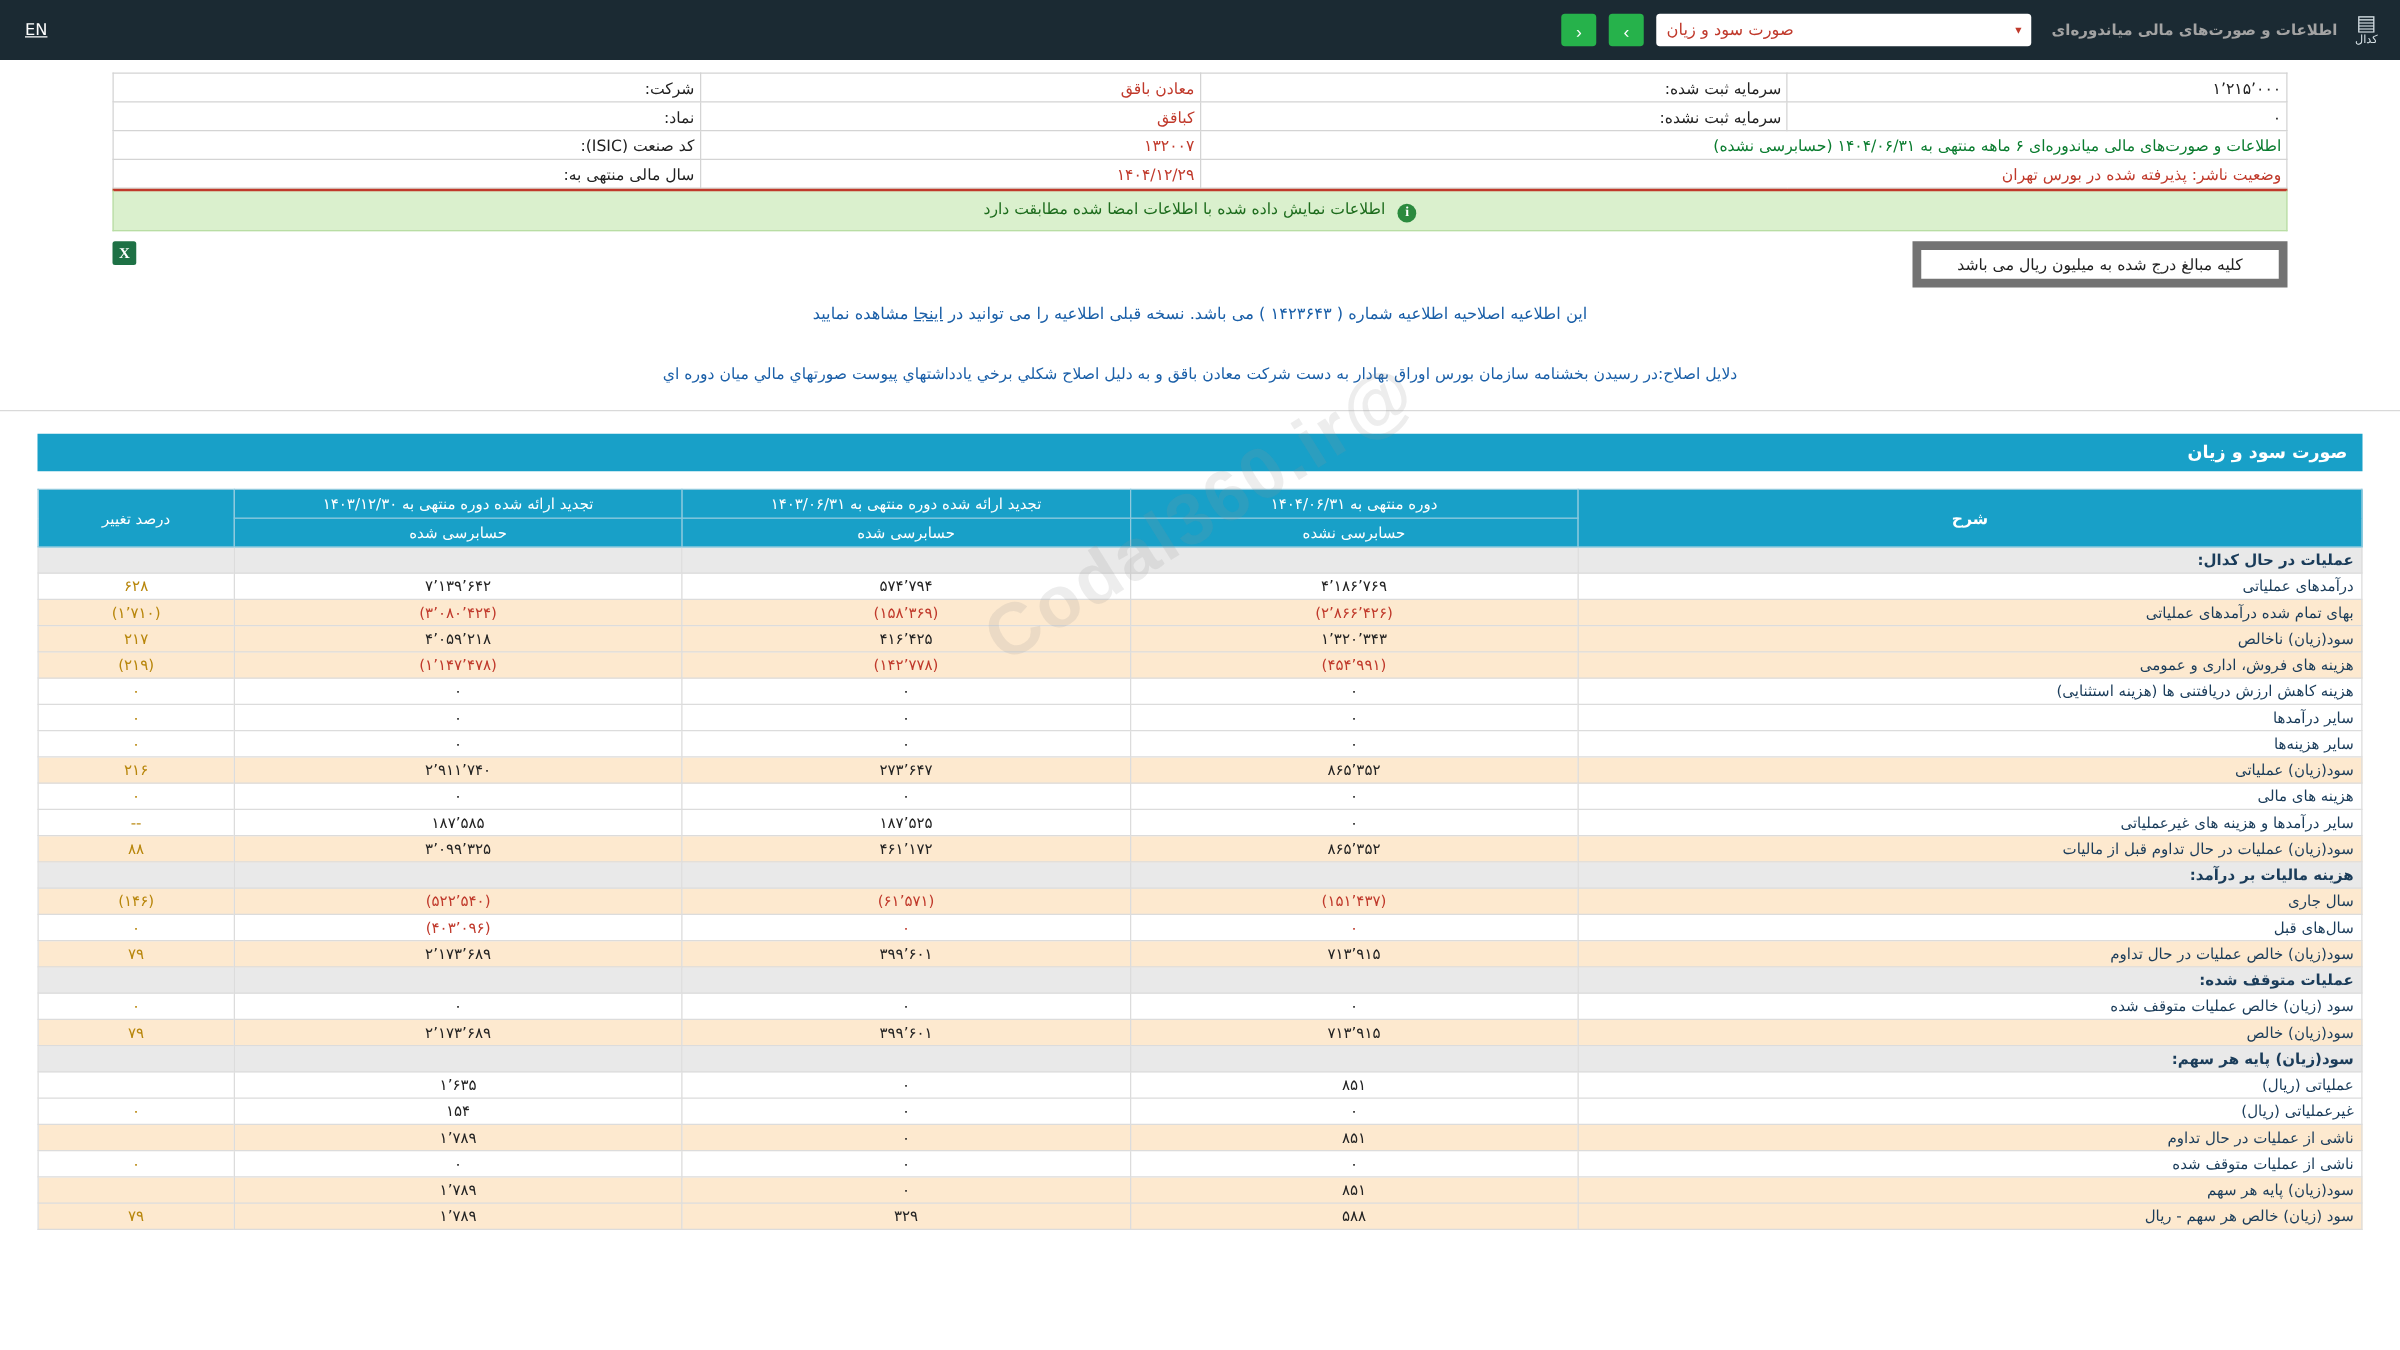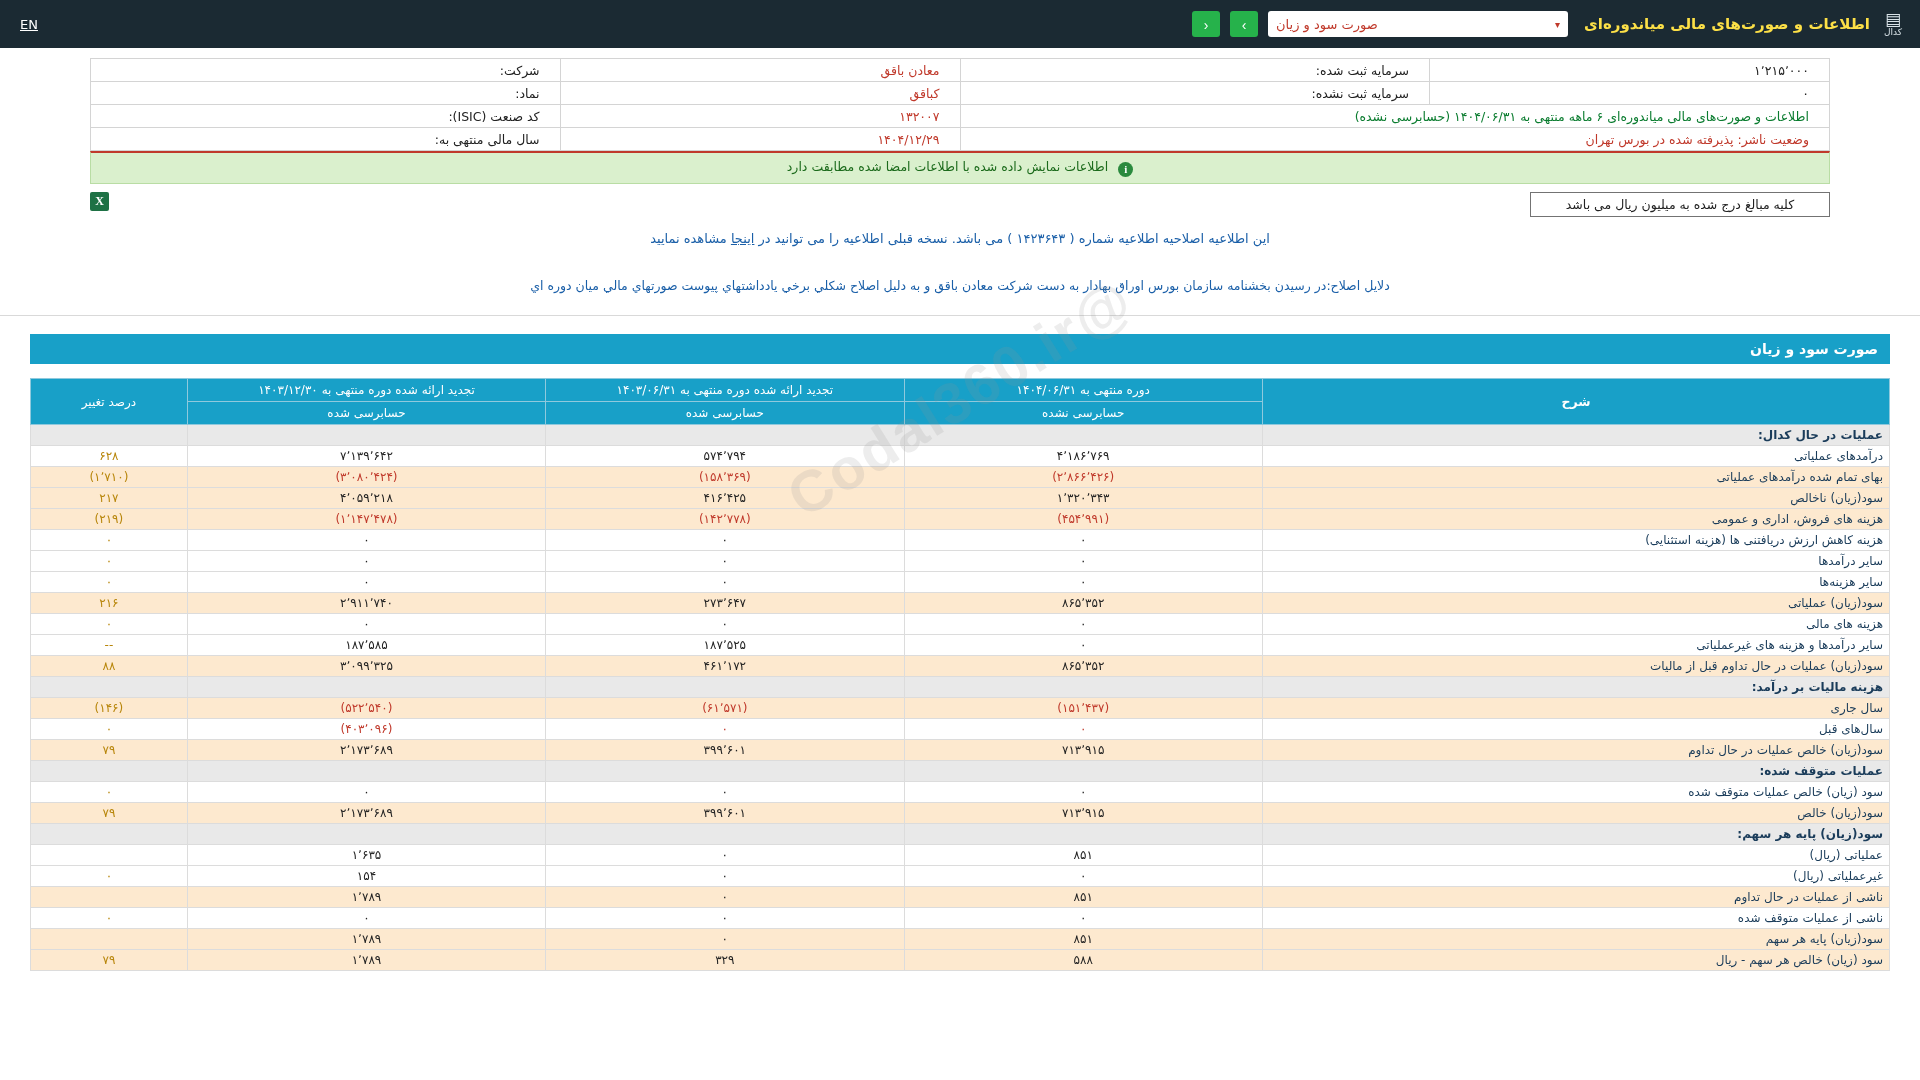--- a/index.html
+++ b/index.html
@@ -19,23 +19,23 @@
     display: flex;
     align-items: center;
     justify-content: space-between;
     padding: 0 14px;
     color: #fff;
     direction: rtl;
   }
   .topbar .right-group { display: flex; align-items: center; gap: 10px; }
   .topbar .left-group { display: flex; align-items: center; gap: 8px; }
   .report-title {
-    font-size: 15px;
-    font-weight: bold;
-    color: #fde047;
+    font-size: 12px;
+    font-weight: bold;
+    color: #a3a3a3;
     padding-left: 6px;
   }
   .select-box {
     background: #ffffff;
     color: #c0392b;
     border-radius: 3px;
     height: 26px;
     min-width: 300px;
     display: flex;
     align-items: center;
@@ -84,21 +84,21 @@
     padding: 10px 90px 0 90px;
   }
   table.info {
     width: 100%;
     border-collapse: collapse;
     font-size: 12.5px;
     direction: rtl;
   }
   table.info td {
     border: 1px solid #d4d4d4;
-    padding: 3px 20px;
+    padding: 3px 4px;
     height: 23px;
     background: #fff;
   }
   table.info td.lbl { width: 27%; }
   table.info td.val { width: 23%; text-align: right; }
   .redv { color: #c0392b; }
   .green-txt { color: #0a7c2f; }
 
   .notice-bar {
     margin: 0 90px;
@@ -125,21 +125,21 @@
     font-family: "Liberation Serif", serif;
   }
 
   .amount-row {
     margin: 8px 90px 0 90px;
     display: flex;
     justify-content: space-between;
     align-items: flex-start;
   }
   .amount-note {
-    border: 1px solid #737373;
+    border: 7px solid #737373;
     padding: 4px 10px;
     font-size: 12.5px;
     background: #fff;
     min-width: 300px;
     text-align: center;
   }
   .excel-icon {
     width: 19px; height: 19px;
     background: #1e7145;
     color: #fff;

